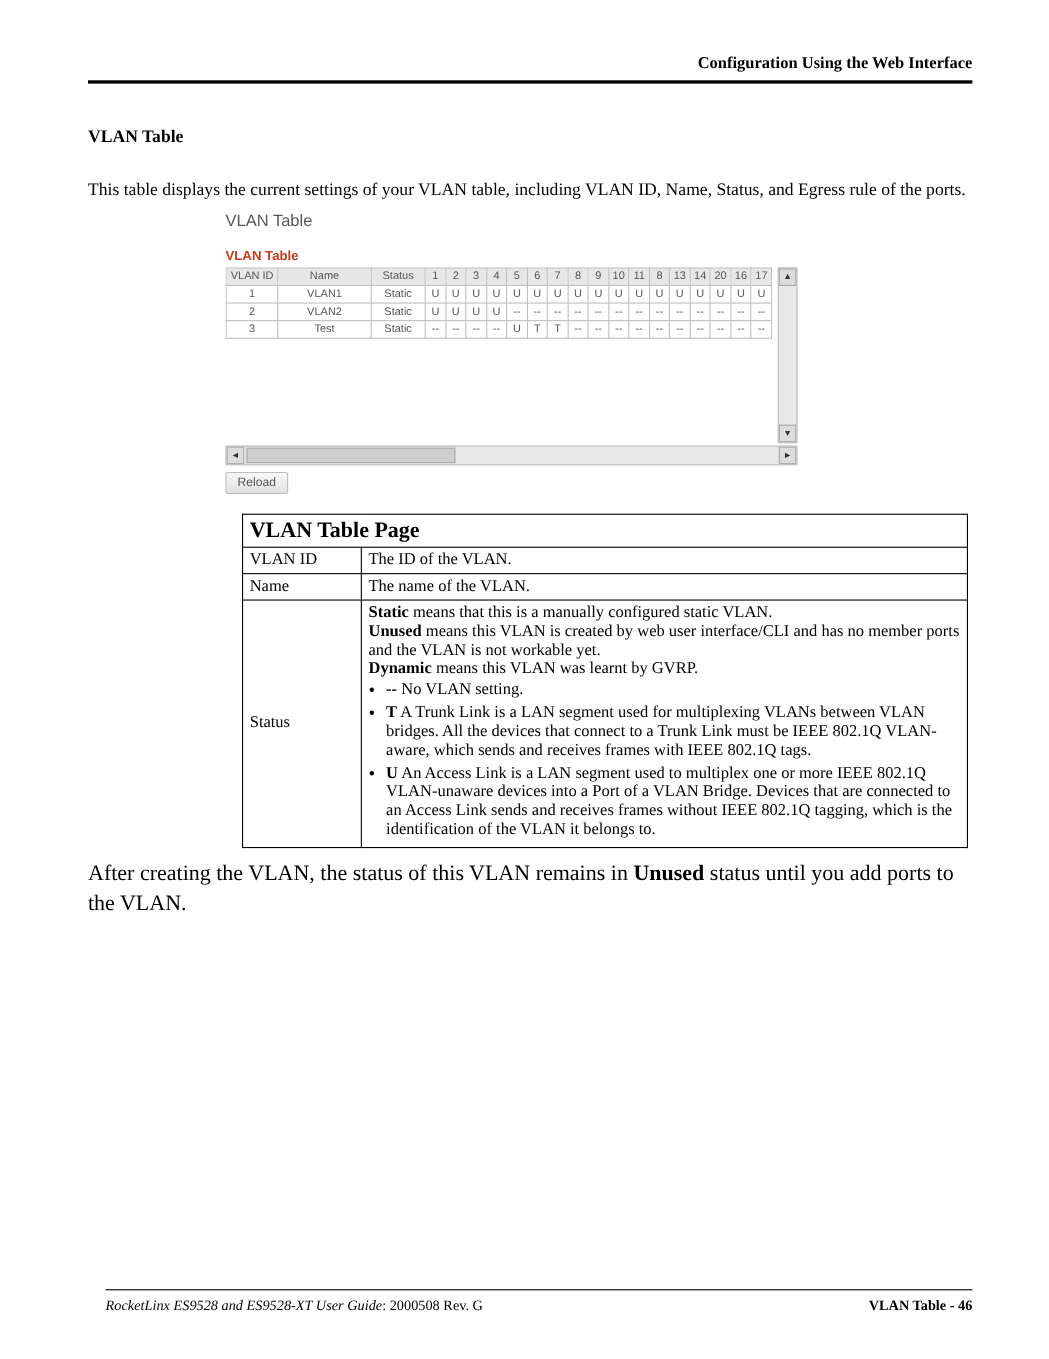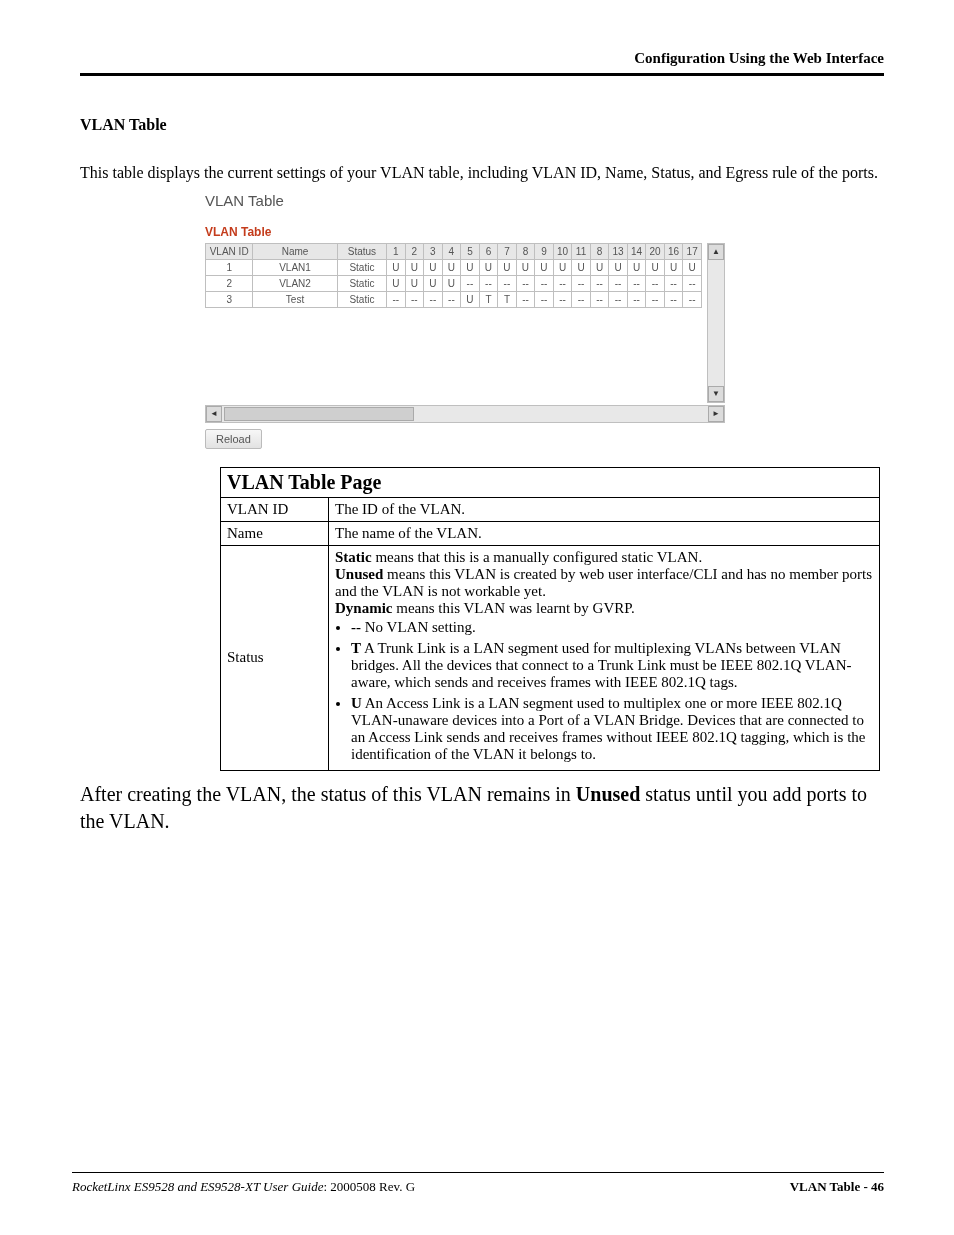--- a/index.html
+++ b/index.html
@@ -164,21 +164,21 @@
     width: 95px;
     vertical-align: middle;
   }
   .after-text {
     font-size: 20px;
     margin-top: 10px;
     line-height: 1.35;
   }
   .footer {
     position: absolute;
-    left: 72px;
+    left: 96px;
     right: 70px;
     bottom: 40px;
     border-top: 1px solid #000;
     padding-top: 6px;
     font-size: 13px;
     display: flex;
     justify-content: space-between;
   }
   .footer .left { font-style: italic; }
   .footer .left .normal { font-style: normal; }

